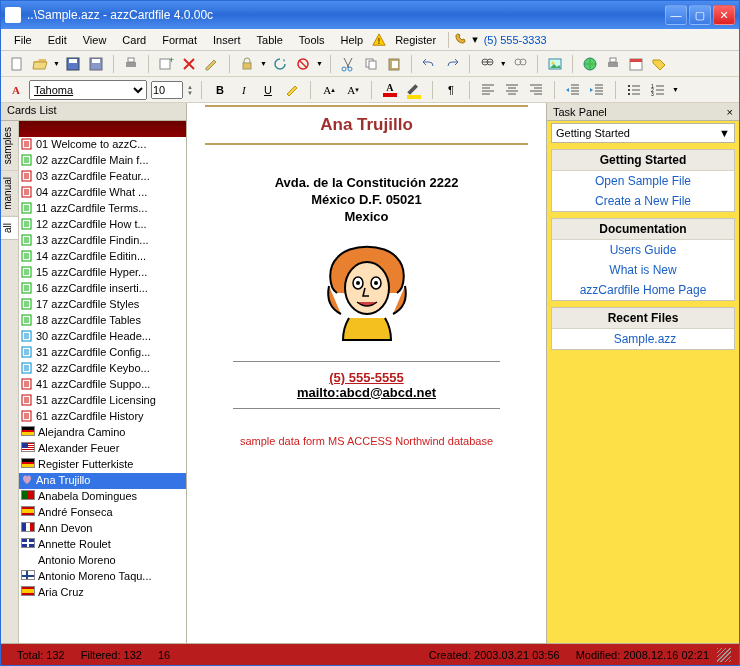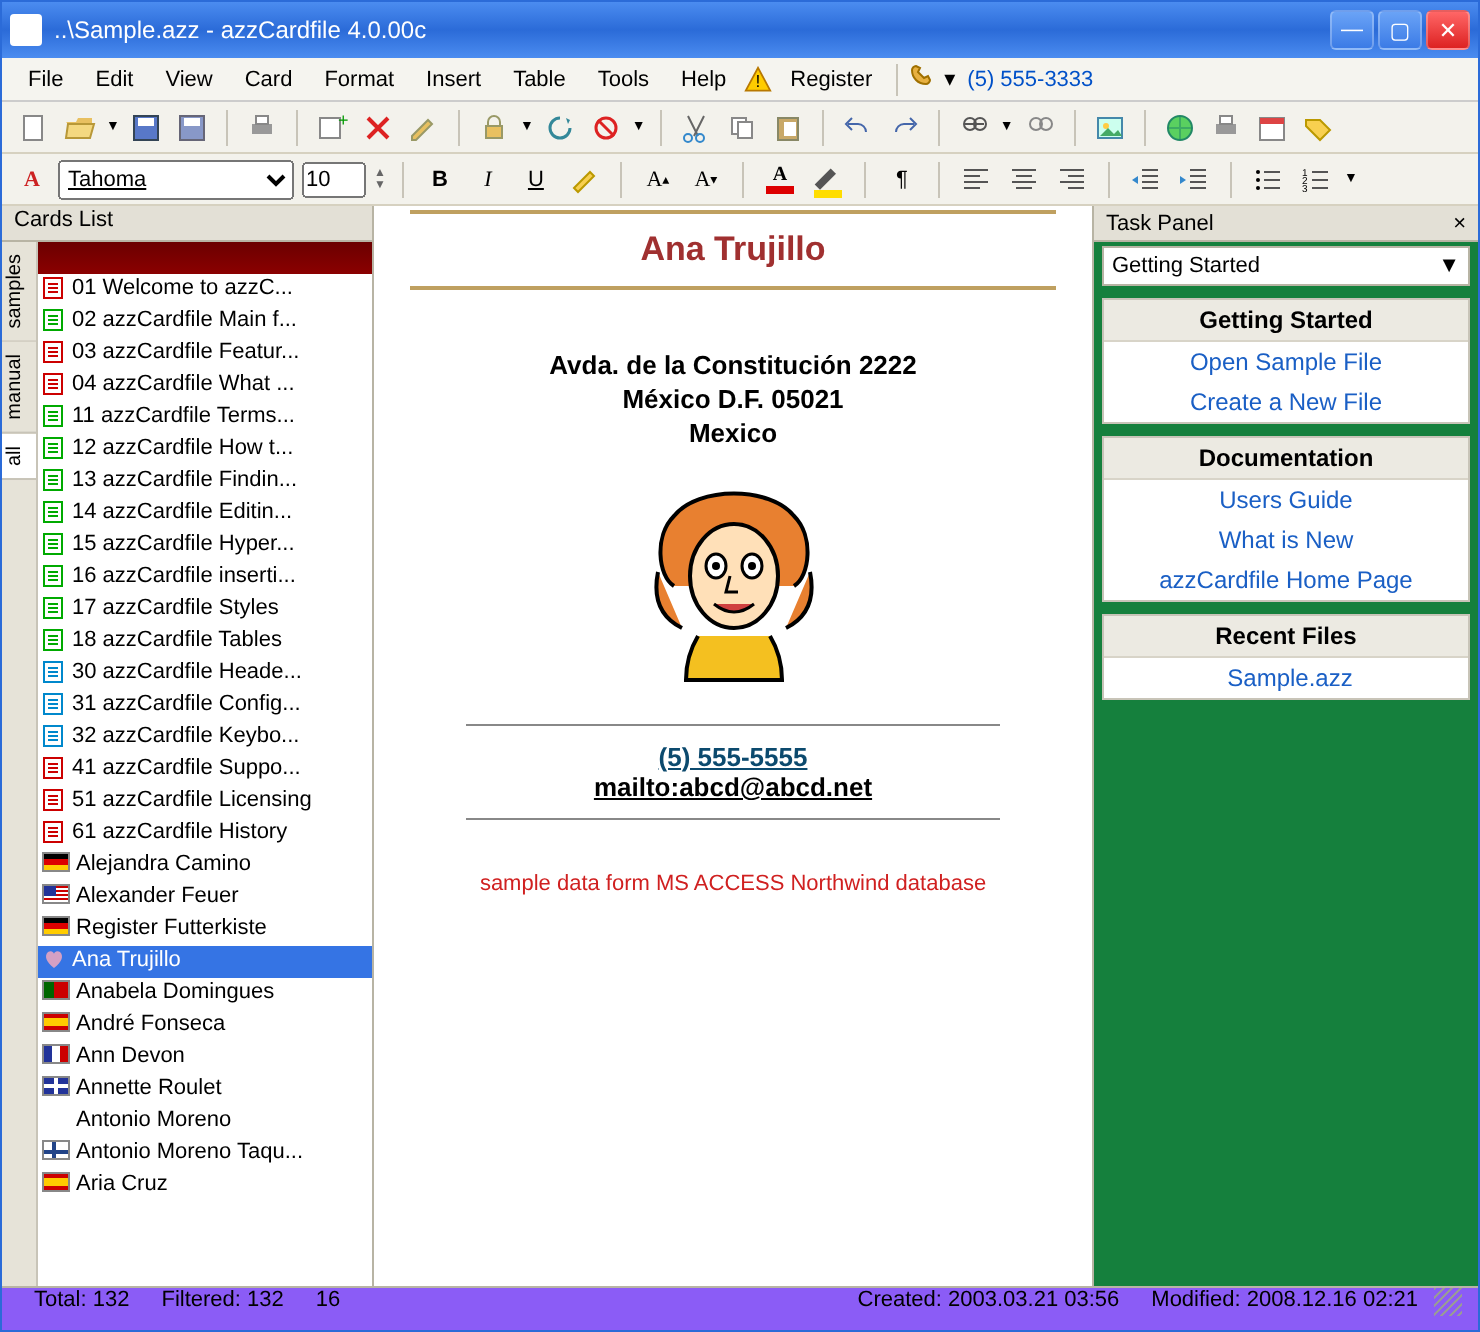--- a/index.html
+++ b/index.html
@@ -50,32 +50,32 @@
 .flag.uk:before{content:"";position:absolute;inset:0;background:linear-gradient(#fff,#fff) center/100% 2px no-repeat,linear-gradient(#fff,#fff) center/2px 100% no-repeat;}
 .flag.fi { background:#fff; position:relative;}
 .flag.fi:after{content:"";position:absolute;inset:0;background:linear-gradient(#248,#248) 4px 0/2px 100% no-repeat,linear-gradient(#248,#248) 0 4px/100% 2px no-repeat;}
 .heart { width:12px; height:12px; color:#d4a0c4; }
 .card-col { flex:1; background:#fff; display:flex; flex-direction:column; padding:0 18px; overflow:hidden; border-right:1px solid #b8b4a4;}
 .card-col .hline { height:2px; background:#bfa060; margin:2px 0; }
 .card-title { text-align:center; color:#a03030; font-weight:bold; font-size:17px; padding:6px 0; }
 .card-addr { text-align:center; font-weight:bold; font-size:13px; margin-top:28px; line-height:1.3; }
 .card-img { text-align:center; margin:12px 0 8px; }
 .card-links { text-align:center; font-weight:bold; font-size:13px; }
-.card-links a { color:#0c4a6e; }
+.card-links a { color:#b91c1c; }
 .card-links a.mail { color:#000000; }
 .card-note { text-align:center; color:#d02020; font-size:11px; margin-top:18px; }
 .midline { height:1px; background:#888; margin:8px 28px; }
-.task-col { width:192px; background:#15803d; display:flex; flex-direction:column; }
+.task-col { width:192px; background:#fde047; display:flex; flex-direction:column; }
 .task-title { display:flex; align-items:center; justify-content:space-between; padding:1px 6px; background:#e3e0d6; border-bottom:1px solid #b8b4a4; height:18px; }
 .task-dd { height:20px; border:1px solid #b8b4a4; background:#fff; margin:2px 4px; padding:2px 4px; display:flex; align-items:center; justify-content:space-between; }
 .task-body { flex:1; overflow:auto; padding:4px; }
 .tgroup { border:1px solid #c8c4b8; background:#fff; margin-bottom:6px; }
 .tgroup .hd { text-align:center; font-weight:bold; background:#eceae2; padding:3px; border-bottom:1px solid #d8d4c8; font-size:12px; }
 .tgroup .lk { display:block; text-align:center; color:#1a5fc5; padding:3px 2px; font-size:12px; text-decoration:none; }
-.statusbar { height:22px; background:#8b5cf6; border-top:1px solid #b8b4a4; display:flex; padding:0 8px; font-size:11px; }
+.statusbar { height:22px; background:#b91c1c; border-top:1px solid #b8b4a4; display:flex; align-items:center; padding:0 8px; font-size:11px; }
 .statusbar .cell { padding:0 8px; }
 .statusbar .spacer { flex:1; }
 .sbgrip { width:14px; height:14px; background:repeating-linear-gradient(135deg,#999 0 1px,transparent 1px 3px); margin-left:auto; }
 </style>
 </head>
 <body>
 
 <div class="window">
   <div class="titlebar">
     <span class="icon"></span>

